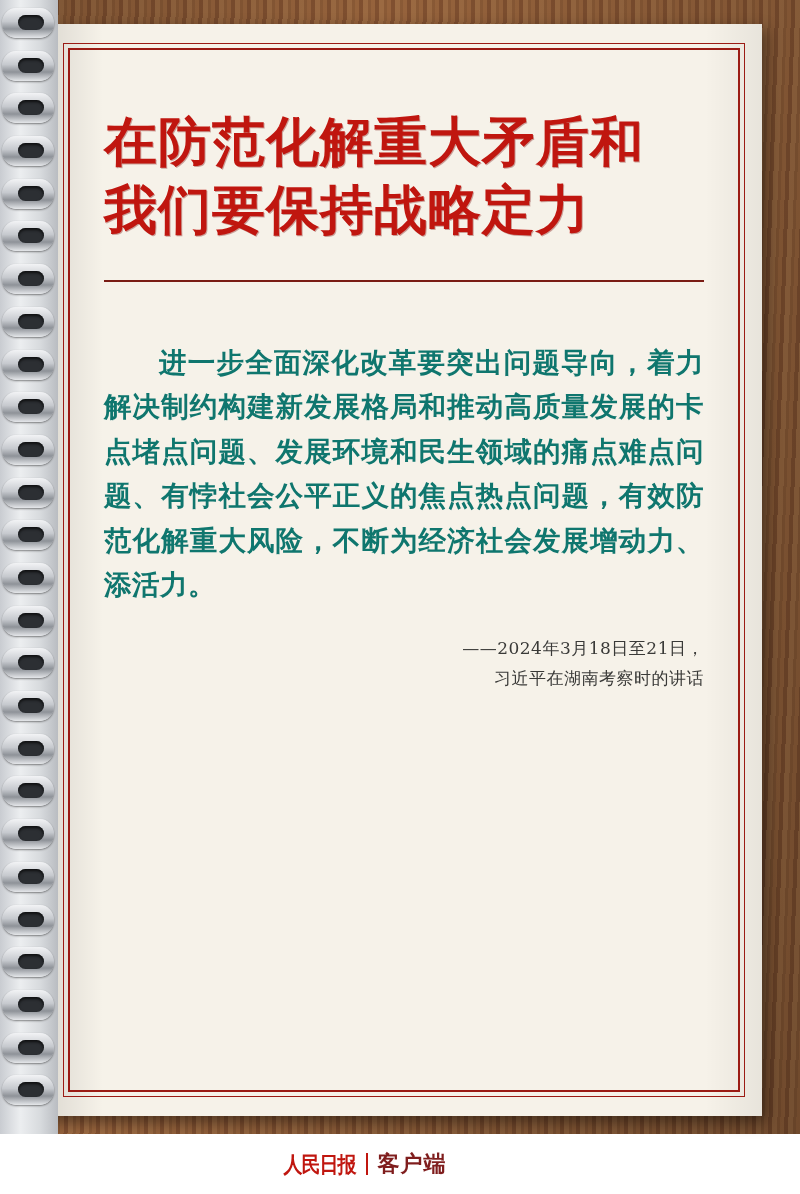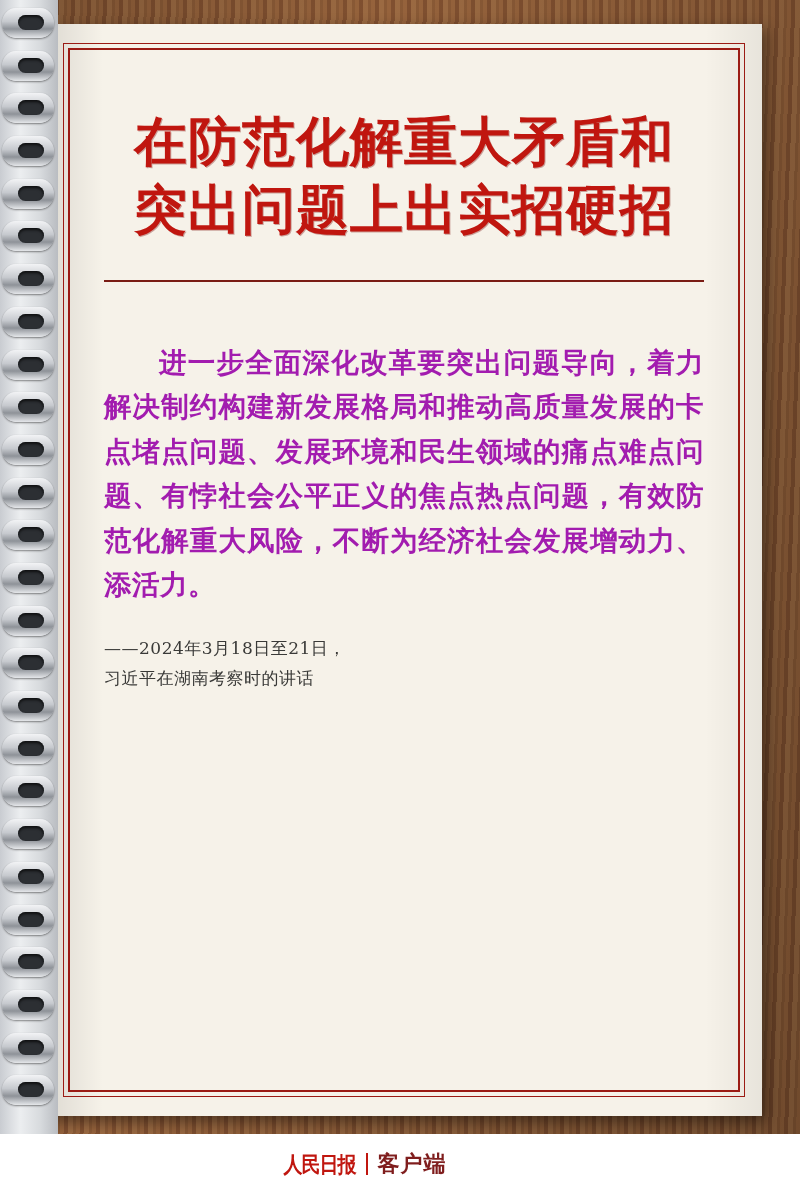--- a/index.html
+++ b/index.html
@@ -106,49 +106,49 @@
     left: 58px; top: 84px;
     width: 600px;
   }
 
   .title {
     color: #c0160f;
     font-family: "DejaVu Serif", "Liberation Serif", serif;
     font-weight: 700;
     font-size: 53px;
     line-height: 1.28;
-    text-align: center;
     letter-spacing: 1px;
     text-shadow: 1px 1px 0 rgba(120,10,6,.35);
   }
   .title-line { display: block; }
 
   .title-rule {
     margin: 36px auto 0 auto;
     width: 100%;
     height: 2px;
     background: #7a1c14;
   }
 
   .quote-block { margin-top: 58px; }
   .quote-block.second { margin-top: 74px; }
 
   .quote-text {
-    color: #a21caf;
+    color: #0f766e;
     font-size: 27.5px;
     line-height: 1.62;
     text-align: justify;
     text-indent: 2em;
     letter-spacing: .5px;
     font-family: "DejaVu Serif", "Liberation Serif", serif;
     font-weight: 700;
   }
 
   .attribution {
     margin-top: 22px;
+    text-align: right;
     color: #3a3a38;
     font-size: 17px;
     line-height: 1.75;
     letter-spacing: .5px;
     font-family: "DejaVu Serif", "Liberation Serif", serif;
   }
   .attribution .line { display: block; }
 
   
   .footer {
@@ -193,21 +193,21 @@
   <div class="wood"></div>
 
   <div class="page">
     <div class="page-edge"></div>
     <div class="frame"></div>
 
     <div class="content">
 
       <div class="title">
         <span class="title-line">在防范化解重大矛盾和</span>
-        <span class="title-line">突出问题上出实招硬招</span>
+        <span class="title-line">我们要保持战略定力</span>
       </div>
 
       <div class="title-rule"></div>
 
       <div class="quote-block first">
         <p class="quote-text">进一步全面深化改革要突出问题导向，着力解决制约构建新发展格局和推动高质量发展的卡点堵点问题、发展环境和民生领域的痛点难点问题、有悖社会公平正义的焦点热点问题，有效防范化解重大风险，不断为经济社会发展增动力、添活力。</p>
         <div class="attribution">
           <span class="line">——2024年3月18日至21日，</span>
           <span class="line">习近平在湖南考察时的讲话</span>
         </div>

